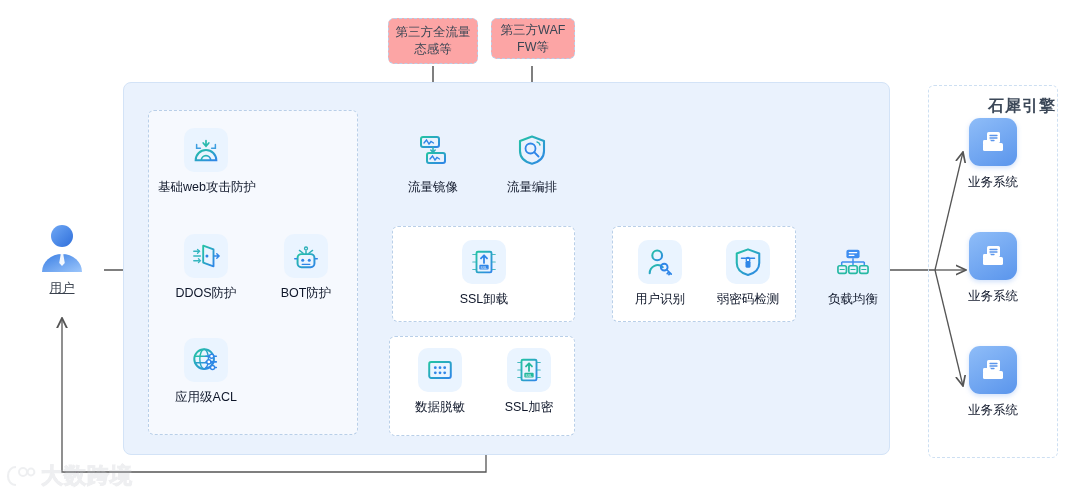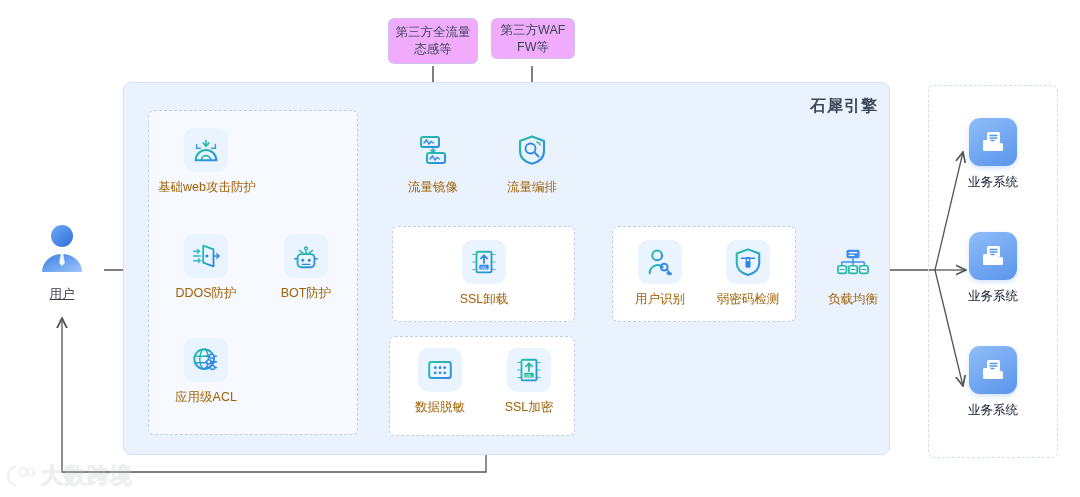--- a/index.html
+++ b/index.html
@@ -3,21 +3,21 @@
 <meta charset="utf-8">
 <style>
   html,body{margin:0;padding:0;}
   body{
     width:1080px;height:497px;position:relative;overflow:hidden;
     background:#ffffff;
     font-family:"Liberation Sans","DejaVu Sans",sans-serif;
     color:#333;
   }
   .stage{position:absolute;left:0;top:0;width:1080px;height:497px;}
-  .abs{position:absolute;}
+  .abs{position:absolute;text-align:right;}
 
   
   #engine-container{
     left:123px;top:82px;width:767px;height:373px;
     background:#eaf2fd;
     border:1px solid #d3e3f7;
     border-radius:8px;
     box-sizing:border-box;
   }
   #engine-title{
@@ -34,37 +34,37 @@
   }
 
   #protect-panel{left:148px;top:110px;width:210px;height:325px;background:rgba(255,255,255,0.55);}
   #ssl-offload-panel{left:392px;top:226px;width:183px;height:96px;}
   #data-panel{left:389px;top:336px;width:186px;height:100px;}
   #identity-panel{left:612px;top:226px;width:184px;height:96px;}
   #business-panel{left:928px;top:85px;width:130px;height:373px;border-color:#cddff2;background:transparent;}
 
   
   .topbox{
-    border:1px dashed #b9cfe8;border-radius:6px;background:#f0abfc;
+    border:1px dashed #b9cfe8;border-radius:6px;background:#fca5a5;
     box-sizing:border-box;display:flex;align-items:center;justify-content:center;
     text-align:center;font-size:12.5px;line-height:17px;color:#3b4654;
   }
   #thirdparty-traffic-box{left:388px;top:18px;width:90px;height:46px;}
   #thirdparty-waf-box{left:491px;top:18px;width:84px;height:41px;}
 
   
   .cell{width:96px;text-align:center;}
   .cell .icon-wrap{
     width:44px;height:44px;margin:0 auto 8px auto;
     border-radius:10px;background:#eaf4ff;
     display:flex;align-items:center;justify-content:center;
   }
   .cell.plain .icon-wrap{background:transparent;}
   .cell .cap{
-    font-size:12.5px;color:#a16207;line-height:15px;white-space:nowrap;
+    font-size:12.5px;color:#0f172a;line-height:15px;white-space:nowrap;
   }
 
   
   #cell-webattack{left:158px;top:128px;}
   #cell-ccattack{left:258px;top:128px;}
   #cell-ddos{left:158px;top:234px;}
   #cell-bot{left:258px;top:234px;}
   #cell-acl{left:158px;top:338px;}
   #cell-ratelimit{left:258px;top:338px;}
 
@@ -81,21 +81,21 @@
 
   
   #cell-userid{left:612px;top:240px;}
   #cell-weakpwd{left:700px;top:240px;}
 
   
   #cell-lb{left:805px;top:240px;}
 
   
   #user-node{left:22px;top:222px;width:80px;text-align:center;}
-  #user-label{font-size:12.5px;color:#39414d;margin-top:6px;text-decoration:underline;}
+  #user-label{font-size:12.5px;color:#39414d;text-decoration:underline;}
 
   
   .biz{width:96px;text-align:center;}
   .biz .biz-icon{
     width:48px;height:48px;margin:0 auto 8px auto;border-radius:11px;
     background:linear-gradient(150deg,#8fbdf8 0%,#5a95ec 100%);
     display:flex;align-items:center;justify-content:center;
     box-shadow:0 2px 5px rgba(90,149,236,.28);
   }
   .biz .cap{font-size:12.5px;color:#0f172a;}

